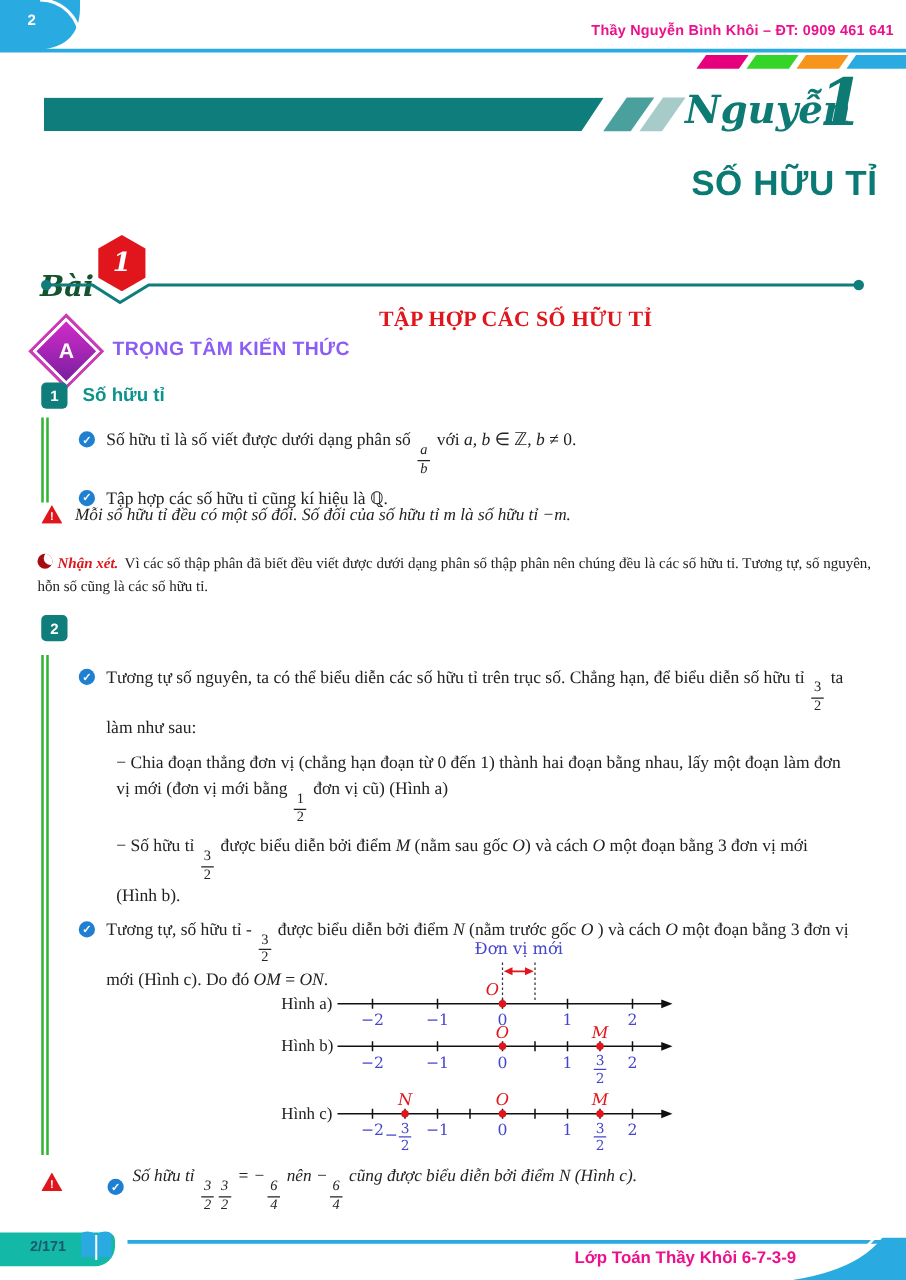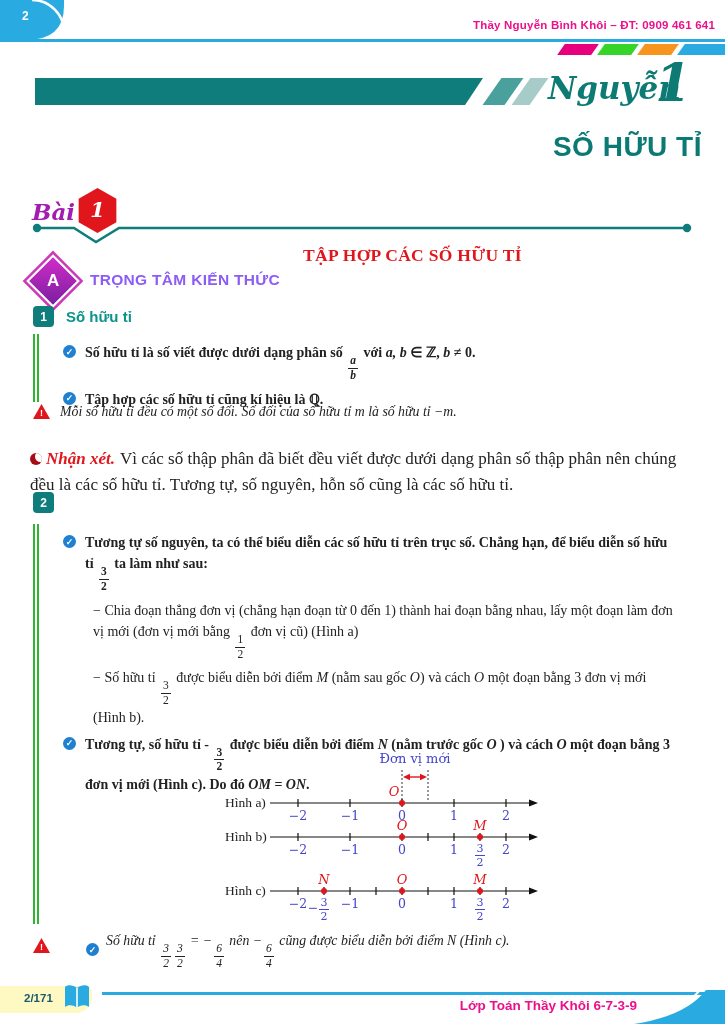--- a/index.html
+++ b/index.html
@@ -22,21 +22,21 @@
   .bchip{position:absolute;top:78px;height:27px;transform:skew(-35deg);}
   .bchip.b1{left:492px;width:22px;background:#4aa09d;}
   .bchip.b2{left:521px;width:18px;background:#a6cbc9;}
   .chuong-word{position:absolute;left:548px;top:70px;color:#0e7a74;
                font:bold italic 31px "DejaVu Serif",serif;}
   .chuong-num{position:absolute;left:655px;top:52px;color:#0e7a74;
               font:bold italic 52px "DejaVu Serif",serif;}
   .chapter-title{position:absolute;top:131px;right:23px;color:#0b7a74;
                  font:bold 28px "Liberation Sans",sans-serif;letter-spacing:.5px;}
   
-  .bai-word{position:absolute;left:32px;top:198px;color:#a21caf;font:bold italic 23px "DejaVu Serif",serif;}
+  .bai-word{position:absolute;left:32px;top:216px;color:#14532d;font:bold italic 23px "DejaVu Serif",serif;}
   .hex{position:absolute;left:77px;top:188px;width:41px;height:45px;background:#e0161c;
        clip-path:polygon(50% 0,96% 24%,96% 76%,50% 100%,4% 76%,4% 24%);
        display:flex;align-items:center;justify-content:center;}
   .hex span{color:#fff;font:bold italic 21px "DejaVu Serif",serif;margin-top:-3px;}
   .lesson-title{position:absolute;left:130px;right:30px;top:197px;text-align:center;color:#e0161c;
                 font:bold 17.5px "Liberation Serif",serif;letter-spacing:.3px;margin-top:48px;}
   .lesson-line{position:absolute;left:30px;top:221px;}
   
   .diamond{position:absolute;left:34px;top:262px;width:34px;height:34px;transform:rotate(45deg);
            background:linear-gradient(135deg,#d12cc9,#7a1fa0);border:2px solid #fff;
@@ -49,59 +49,59 @@
   .sub .nbadge{width:21px;height:21px;border-radius:4px;background:#0f7d7b;color:#fff;
                font:bold 12px "Liberation Sans",sans-serif;display:flex;align-items:center;justify-content:center;}
   .sub .slabel{color:#0b938c;font:bold 15px "Liberation Sans",sans-serif;}
   .sub1{top:306px;}.sub2{top:492px;}
   
   .kbox{position:absolute;left:33px;width:660px;border-left:6px double #2fb52f;
         padding:8px 14px 6px 24px;box-sizing:border-box;font-size:14px;line-height:1.5;}
   .kbox1{top:334px;height:68px;}
   .kbox2{top:524px;height:400px;}
   .brow{display:flex;gap:9px;align-items:flex-start;margin-bottom:7px;}
-  .brow .txt{flex:1;font-weight:bold;}
+  .brow .txt{flex:1;}
   .chk{flex:0 0 auto;width:13px;height:13px;margin-top:3px;border-radius:50%;background:#1f7fd0;
        color:#fff;font:bold 9px "Liberation Sans",sans-serif;display:inline-flex;
        align-items:center;justify-content:center;}
   .dash{padding-left:30px;margin-bottom:6px;}
   
   .frac{display:inline-flex;flex-direction:column;align-items:center;vertical-align:-0.65em;
         line-height:1.15;font-size:11.5px;margin:0 2px;}
   .frac .fn{border-bottom:1px solid currentColor;padding:0 2px;}
   .frac.it{font-style:italic;}
   .mi{font-style:italic;}
   
   .warn-tri{position:relative;width:17px;height:15px;background:#e0161c;
             clip-path:polygon(50% 0,100% 100%,0 100%);flex:0 0 auto;}
   .warn-tri i{position:absolute;left:7px;top:4px;color:#fff;font:bold 9px "Liberation Sans",sans-serif;font-style:normal;}
   .warn1{position:absolute;left:33px;top:404px;display:flex;gap:10px;align-items:flex-start;
          font-style:italic;font-size:13.8px;}
   
-  .remark{position:absolute;left:30px;right:26px;top:429px;font-size:17px;line-height:1.55;}
+  .remark{position:absolute;left:30px;right:26px;top:429px;font-size:12px;line-height:1.55;}
   .cres{display:inline-block;width:12px;height:12px;border-radius:50%;background:#a50d12;
         position:relative;overflow:hidden;vertical-align:-1px;margin-right:4px;}
   .cres::after{content:"";position:absolute;left:5px;top:-2px;width:11px;height:11px;border-radius:50%;background:#fff;}
   .remark .rlabel{color:#e0161c;font-weight:bold;font-style:italic;margin-right:5px;}
   
   .figwrap{position:absolute;left:146px;top:224px;}
   .figlab{font:13.5px "Liberation Serif",serif;fill:#222;}
   .blab{font:12.5px "DejaVu Serif",serif;fill:#4444cc;text-anchor:middle;}
   .blab.s{font-size:11px;}
   .rlab{font:italic 13px "DejaVu Serif",serif;fill:#e0161c;text-anchor:middle;}
   .ulab{font:13px "DejaVu Serif",serif;fill:#4444cc;text-anchor:middle;}
   .axis{stroke:#111;stroke-width:1.2;}
   .dotl{stroke:#333;stroke-width:1;stroke-dasharray:2 2;}
   
   .note2{position:absolute;left:30px;right:28px;top:928px;padding-left:76px;
          font-style:italic;font-size:13.8px;line-height:1.9;}
   .note2 .warn-tri{position:absolute;left:3px;top:10px;}
   .note2 .chk{position:absolute;left:56px;top:12px;}
   
-  .fbox{position:absolute;left:0;top:986px;width:92px;height:27px;background:#fef9c3;
+  .fbox{position:absolute;left:0;top:986px;width:92px;height:27px;background:#14b8a6;
         border-radius:0 6px 16px 0;}
   .fbox .pg{position:absolute;left:24px;top:6px;color:#19586e;font:bold 11.5px "Liberation Sans",sans-serif;}
   .fbook{position:absolute;left:62px;top:983px;}
   .fline{position:absolute;left:102px;right:0;top:992px;height:2.5px;background:#29abe2;}
   .fbrand{position:absolute;right:88px;top:998px;color:#ec108c;
           font:bold 13.5px "Liberation Sans",sans-serif;}
   .fcorner{position:absolute;right:0;bottom:0;}
 </style>
 </head>
 <body>

